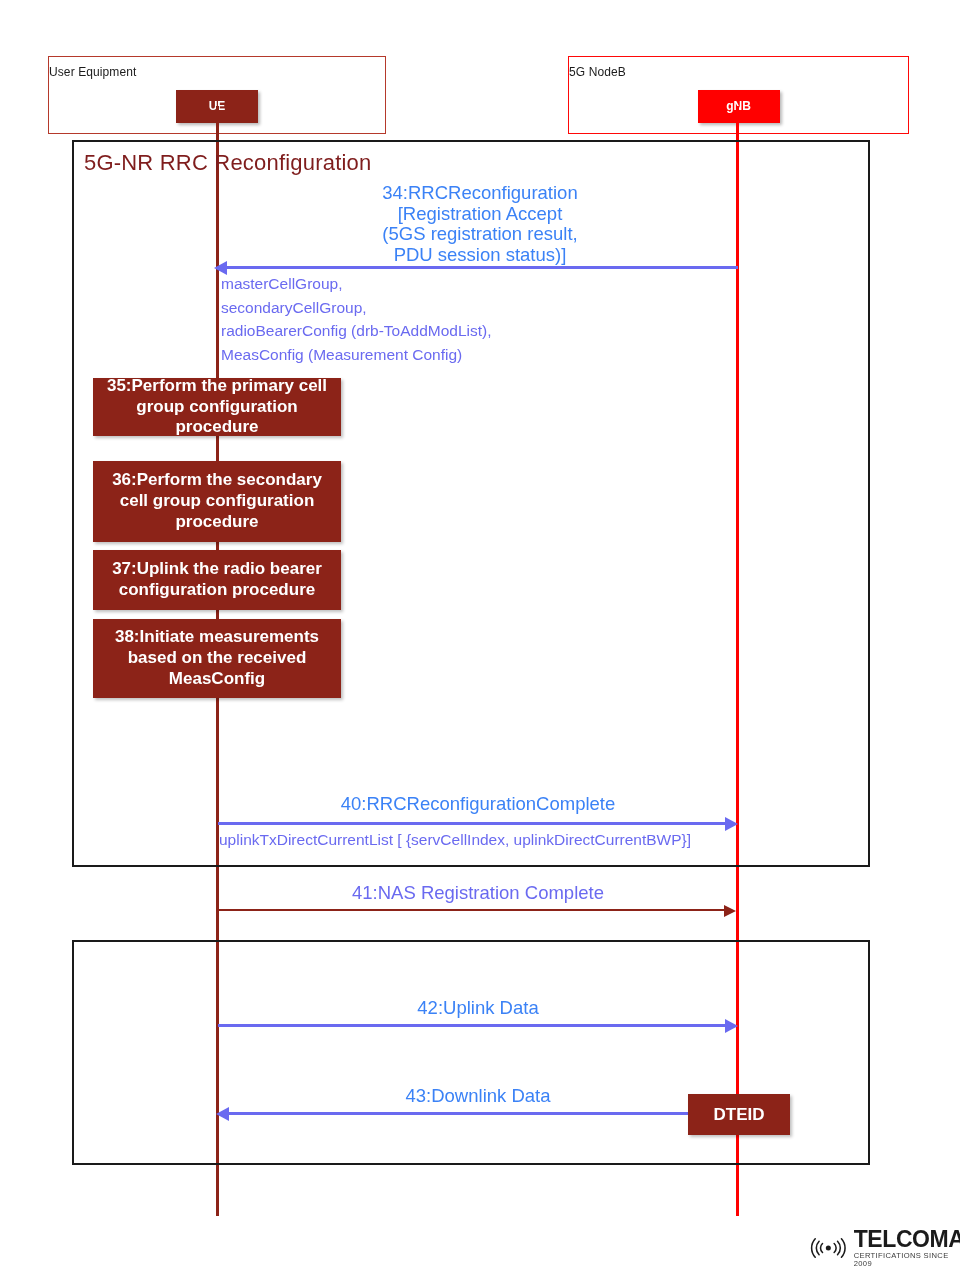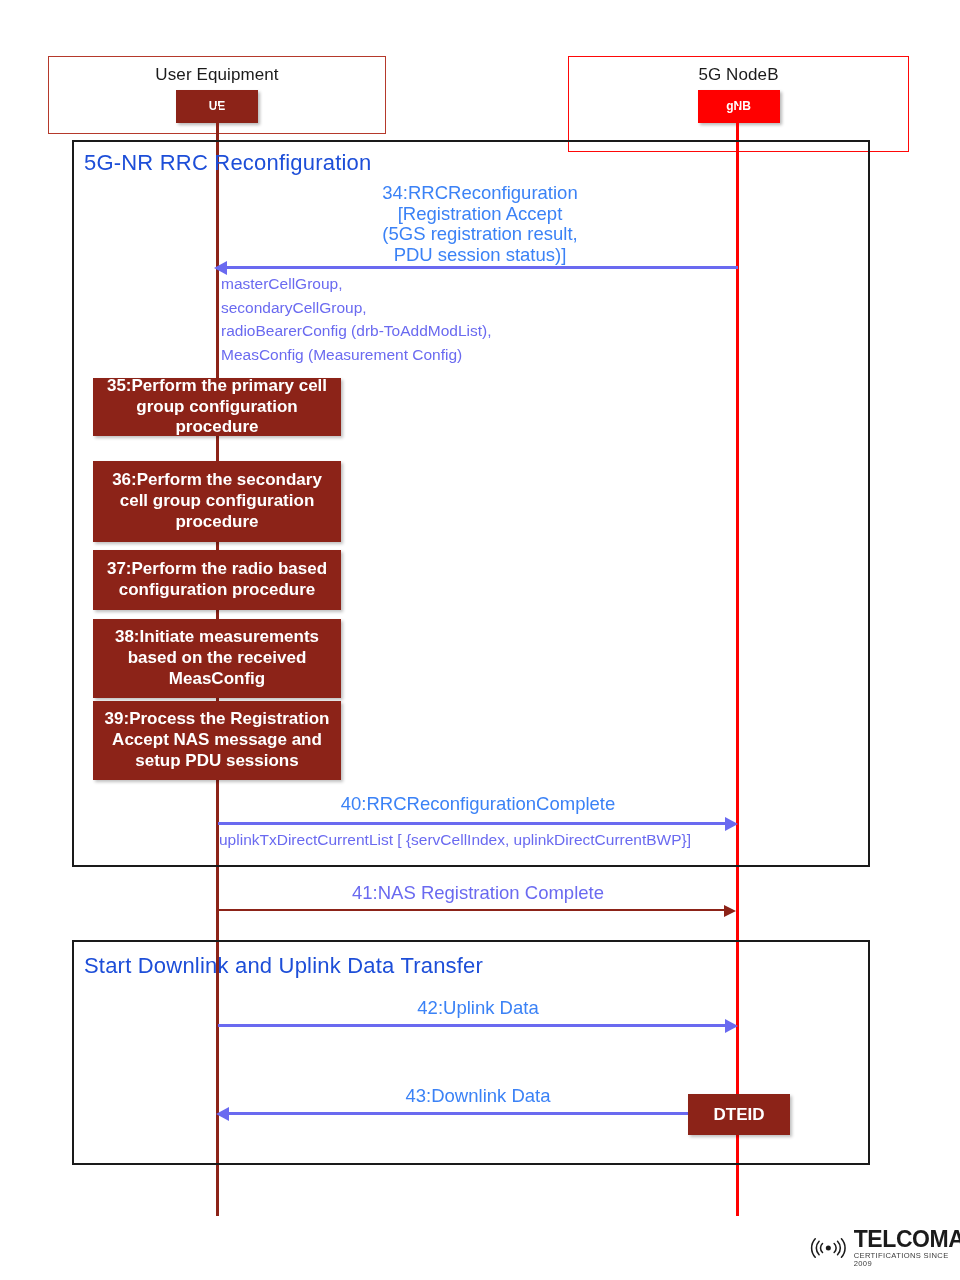--- a/index.html
+++ b/index.html
@@ -20,29 +20,29 @@
   }
 
   
   .actor-box {
     position: absolute;
     box-sizing: border-box;
     background: #ffffff;
   }
   .actor-box.ue   { left: 48px;  top: 56px; width: 338px; height: 78px;
                     border: 1.6px solid #B5392B; }
-  .actor-box.gnb  { left: 568px; top: 56px; width: 341px; height: 96px;
+  .actor-box.gnb  { left: 568px; top: 56px; width: 341px; height: 78px;
                     border: 1.6px solid #FF0808; }
   .actor-title {
     position: absolute;
     top: 8px;
     left: 0;
     width: 100%;
-    text-align: center;
-    font-size: 17px;
+    text-align: left;
+    font-size: 12px;
     color: #1b1b1b;
     letter-spacing: .1px;
   }
   .actor-chip {
     position: absolute;
     left: 50%;
     transform: translateX(-50%);
     top: 33px;
     width: 82px;
     height: 33px;
@@ -71,21 +71,21 @@
     border: 2.5px solid #1a1a1a;
     background: transparent;
   }
   .frame.f1 { left: 72px; top: 140px; width: 798px; height: 727px; }
   .frame.f2 { left: 72px; top: 940px; width: 798px; height: 225px; }
   .frame-title {
     position: absolute;
     left: 12px;
     top: 8px;
     font-size: 22px;
-    color: #1d4ed8;
+    color: #7f1d1d;
     letter-spacing: .2px;
     white-space: nowrap;
   }
 
   
   .arrow-line {
     position: absolute;
     height: 3px;
   }
   .arrow-line.blue   { background: #6A6AF0; }
@@ -220,40 +220,36 @@
 secondaryCellGroup,
 radioBearerConfig (drb-ToAddModList),
 MeasConfig (Measurement Config)</div>
 
   <div class="action-box" style="top:378px; height:58px;">35:Perform the primary cell
 group configuration
 procedure</div>
   <div class="action-box" style="top:461px; height:81px;">36:Perform the secondary
 cell group configuration
 procedure</div>
-  <div class="action-box" style="top:550px; height:60px;">37:Perform the radio based
+  <div class="action-box" style="top:550px; height:60px;">37:Uplink the radio bearer
 configuration procedure</div>
   <div class="action-box" style="top:619px; height:79px;">38:Initiate measurements
 based on the received
 MeasConfig</div>
-  <div class="action-box" style="top:701px; height:79px;">39:Process the Registration
-Accept NAS message and
-setup PDU sessions</div>
 
   <div class="msg-label red" style="left:218px; top:794px; width:520px;">40:RRCReconfigurationComplete</div>
   <div class="arrow-line blue" style="left:218px; top:822px; width:508px;"></div>
   <div class="arrow-head right blue" style="left:725px; top:816.5px;"></div>
   <div class="msg-params" style="left:219px; top:828px; width:540px;">uplinkTxDirectCurrentList [ {servCellIndex, uplinkDirectCurrentBWP}]</div>
 
   <div class="msg-label purple" style="left:218px; top:883px; width:520px;">41:NAS Registration Complete</div>
   <div class="arrow-line maroon" style="left:218px; top:909px; width:508px;"></div>
   <div class="arrow-head right maroon" style="left:724px; top:904.5px;"></div>
 
   <div class="frame f2"></div>
-  <div class="frame-title" style="left:84px; top:953px;">Start Downlink and Uplink Data Transfer</div>
 
   <div class="msg-label red" style="left:218px; top:998px; width:520px;">42:Uplink Data</div>
   <div class="arrow-line blue" style="left:218px; top:1024px; width:508px;"></div>
   <div class="arrow-head right blue" style="left:725px; top:1018.5px;"></div>
 
   <div class="msg-label red" style="left:218px; top:1086px; width:520px;">43:Downlink Data</div>
   <div class="arrow-line blue" style="left:228px; top:1112px; width:462px;"></div>
   <div class="arrow-head left blue" style="left:216px; top:1106.5px;"></div>
 
   <div class="dteid-chip">DTEID</div>

